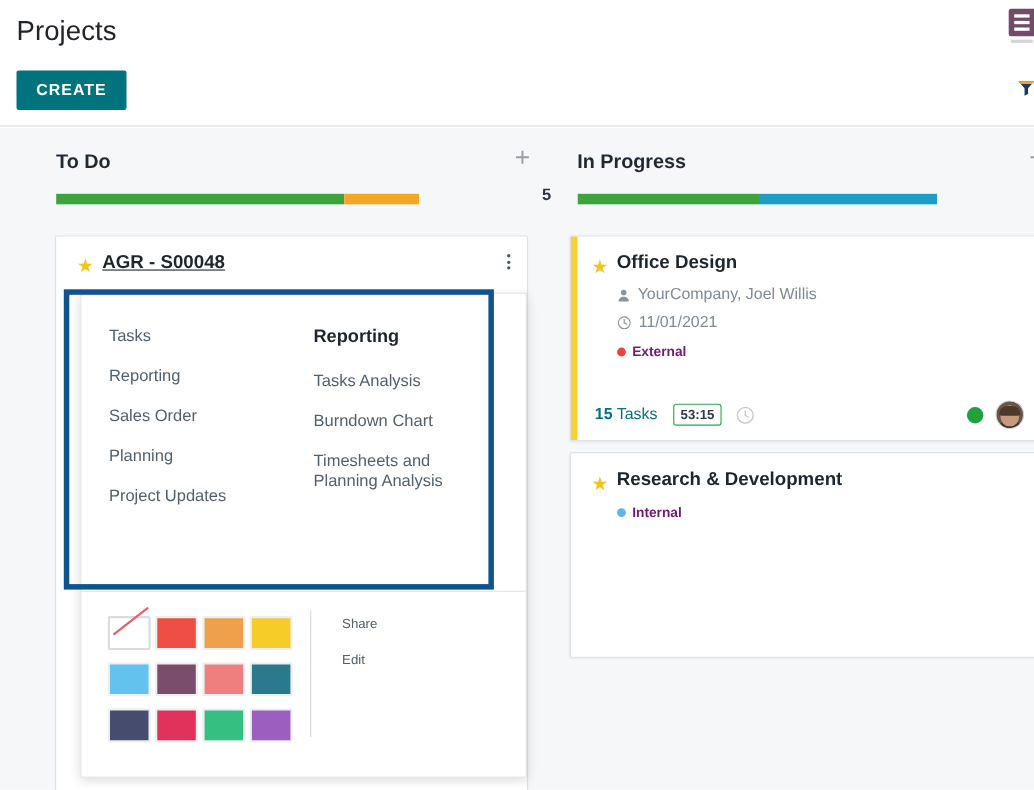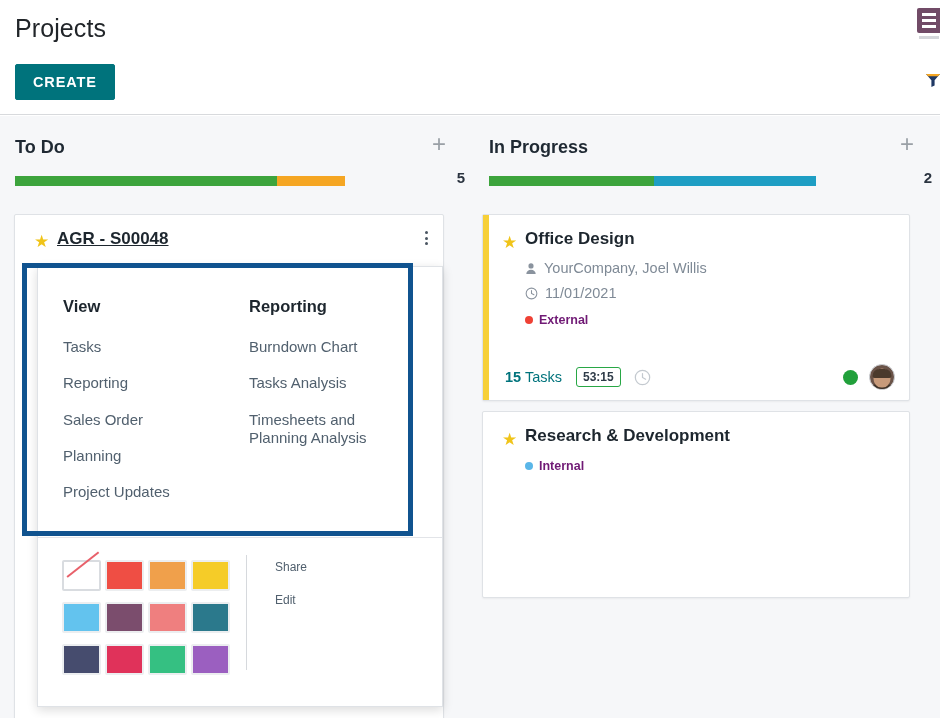--- a/index.html
+++ b/index.html
@@ -49,21 +49,21 @@
     width: 16px; height: 16px; cursor: pointer;
   }
 
   
   .board {
     position: absolute; left: 0; top: 116px;
     width: 940px; height: 602px;
     background: #f6f7f9;
     display: flex;
   }
-  .column { position: relative; height: 100%; }
+  .column { position: relative; height: 100%; margin-left: 36px; }
   .col-todo { width: 474px; }
   .col-inprogress { width: 466px; }
 
   .col-head { position: relative; height: 82px; }
   .col-title {
     position: absolute; left: 15px; top: 21px;
     font-size: 18px; font-weight: 700; color: #1f2933;
   }
   .col-plus {
     position: absolute; top: 18px; width: 22px; height: 22px;
@@ -259,31 +259,30 @@
         <i></i>
         <i></i>
         <i></i>
       </div>
     </div>
 
     <div class="dropdown" style="top:150px;">
 
       <div class="dd-sections">
         <div class="dd-col left">
-          <div class="dd-heading">View</div>
           <div class="dd-item">Tasks</div>
           <div class="dd-item">Reporting</div>
           <div class="dd-item">Sales Order</div>
           <div class="dd-item">Planning</div>
           <div class="dd-item">Project Updates</div>
         </div>
         <div class="dd-col right">
           <div class="dd-heading">Reporting</div>
+          <div class="dd-item">Tasks Analysis</div>
           <div class="dd-item">Burndown Chart</div>
-          <div class="dd-item">Tasks Analysis</div>
           <div class="dd-item" style="max-width:165px;">Timesheets and Planning Analysis</div>
         </div>
       </div>
 
       <div class="dd-sep"></div>
 
       <div class="dd-lower">
         <div class="palette">
           <div class="swatch none"></div>
           <div class="swatch" style="background:#ef4e44;"></div>

